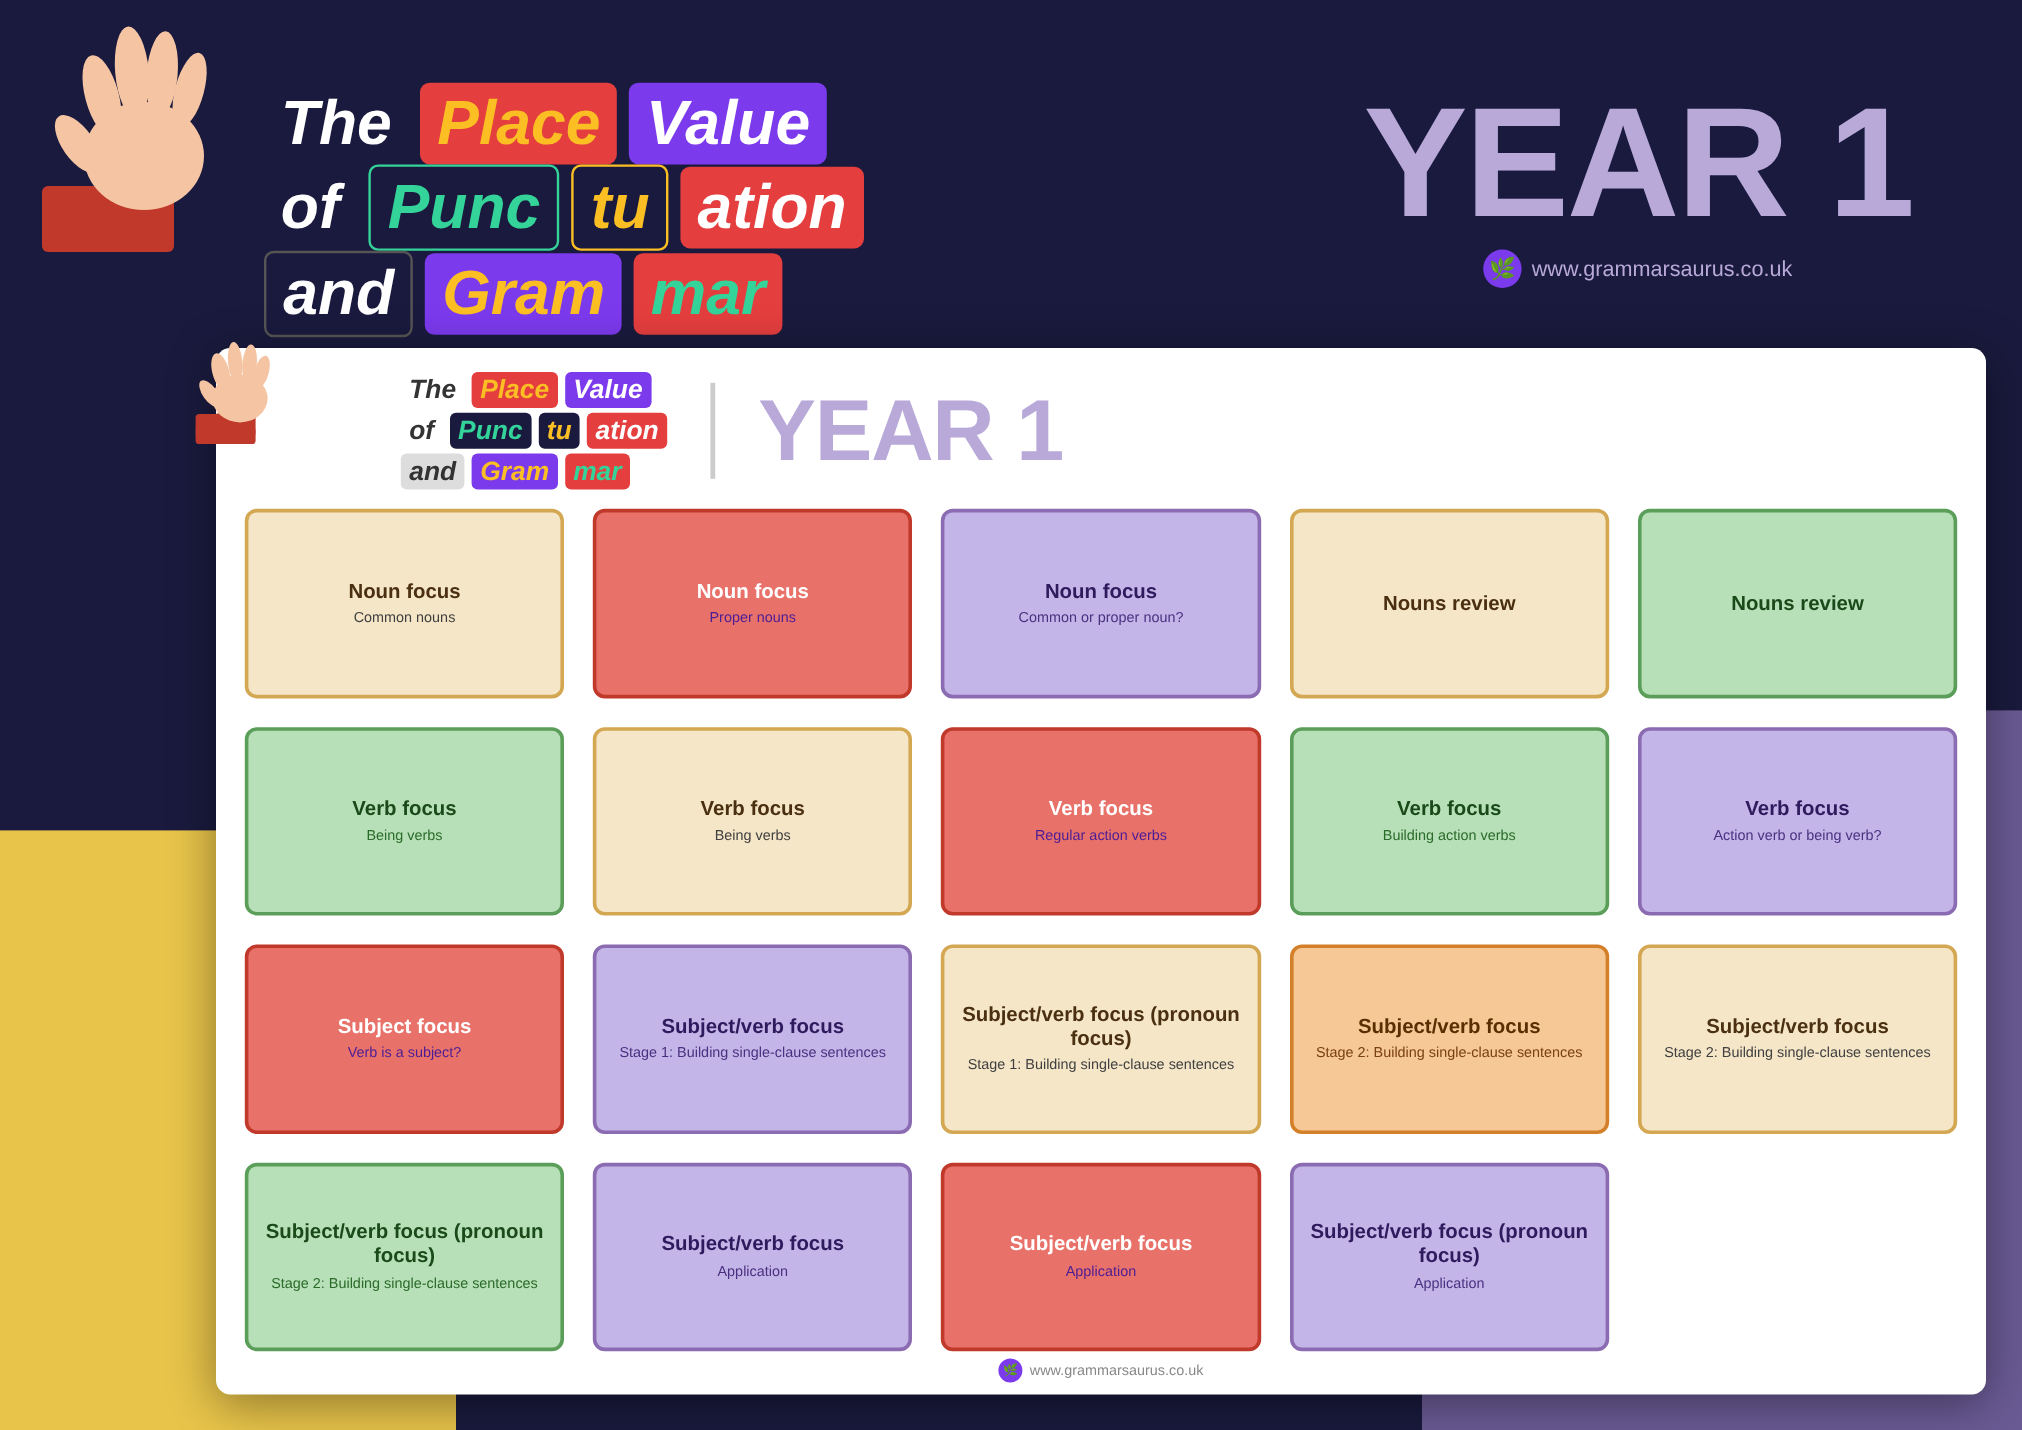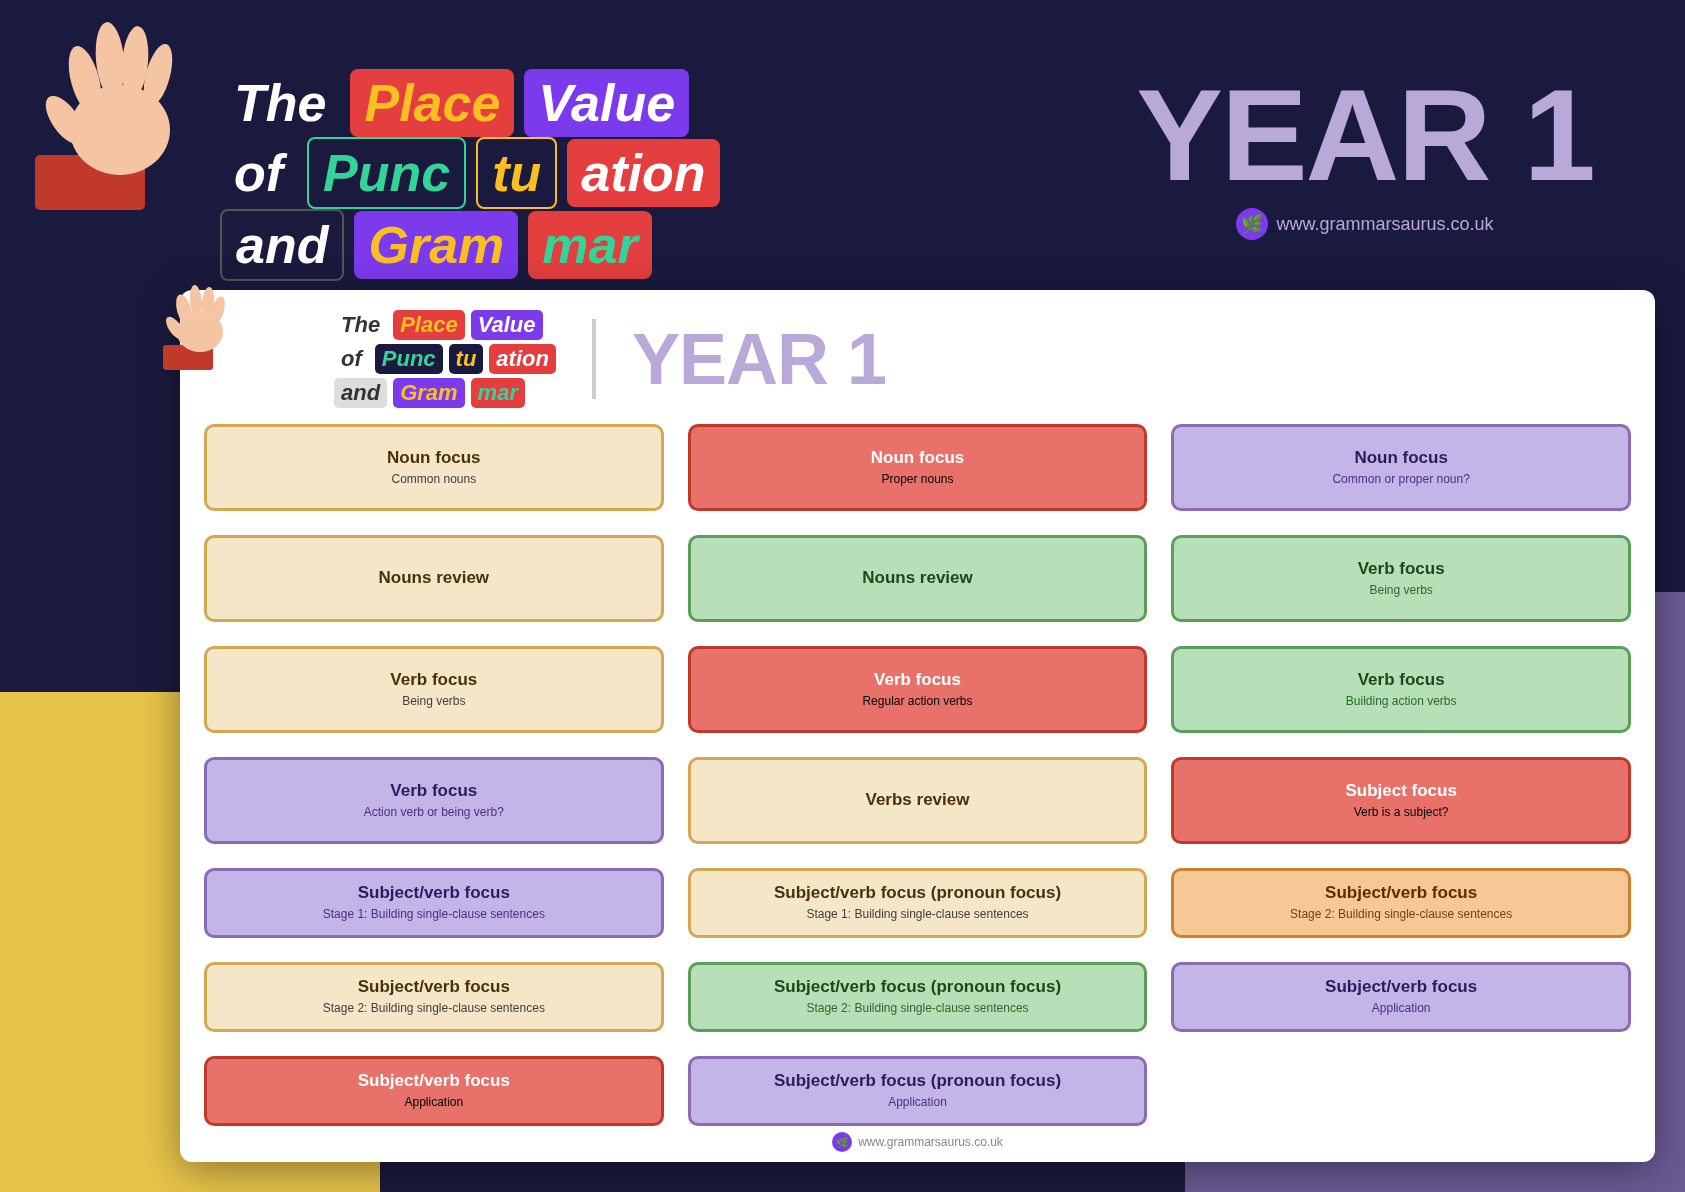--- a/index.html
+++ b/index.html
@@ -189,21 +189,21 @@
     .doc-year {
       font-size: 72px;
       font-weight: 900;
       color: #b8a9d9;
       letter-spacing: -1px;
     }
 
     
     .grid {
       display: grid;
-      grid-template-columns: repeat(3, 1fr);
+      grid-template-columns: repeat(5, 1fr);
       grid-template-rows: repeat(4, 1fr);
       gap: 24px;
       height: calc(100% - 130px);
     }
 
     .card {
       border-radius: 10px;
       padding: 12px;
       display: flex;
       flex-direction: column;
@@ -233,21 +233,21 @@
     }
     .card-tan .card-title { color: #4a3010; }
     .card-tan .card-sub { color: #404040; }
 
     .card-red {
       background: #e8726a;
       border-color: #c0392b;
       color: white;
     }
     .card-red .card-title { color: white; }
-    .card-red .card-sub { color: #000000; }
+    .card-red .card-sub { color: #4c1d95; }
 
     .card-purple {
       background: #c4b5e8;
       border-color: #8b6bb1;
       color: #2d1b5e;
     }
     .card-purple .card-title { color: #2d1b5e; }
     .card-purple .card-sub { color: #4a3080; }
 
     .card-green {
@@ -425,23 +425,20 @@
         <div class="card-sub">Regular action verbs</div>
       </div>
       <div class="card card-green">
         <div class="card-title">Verb focus</div>
         <div class="card-sub">Building action verbs</div>
       </div>
       <div class="card card-purple">
         <div class="card-title">Verb focus</div>
         <div class="card-sub">Action verb or being verb?</div>
       </div>
-      <div class="card card-tan">
-        <div class="card-title">Verbs review</div>
-      </div>
       <div class="card card-red">
         <div class="card-title">Subject focus</div>
         <div class="card-sub">Verb is a subject?</div>
       </div>
       <div class="card card-purple">
         <div class="card-title">Subject/verb focus</div>
         <div class="card-sub">Stage 1: Building single-clause sentences</div>
       </div>
       <div class="card card-tan">
         <div class="card-title">Subject/verb focus (pronoun focus)</div>

